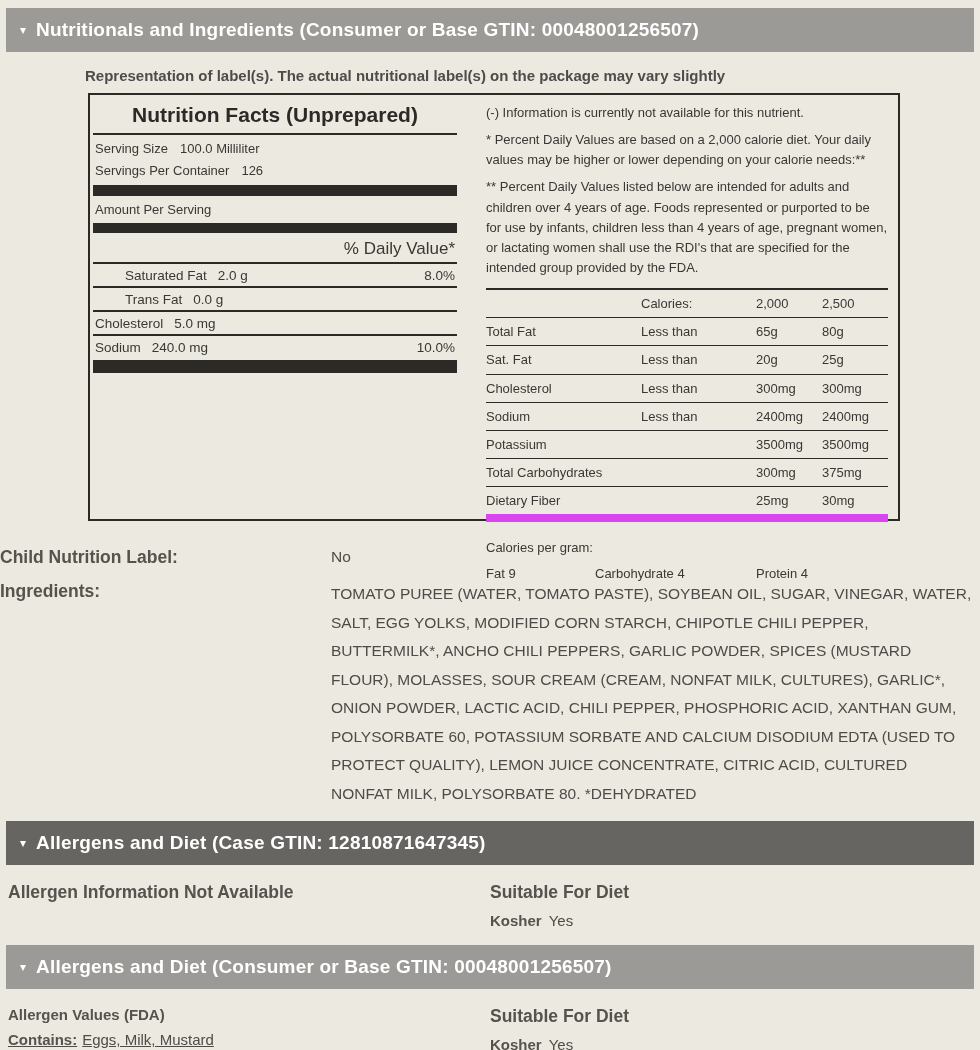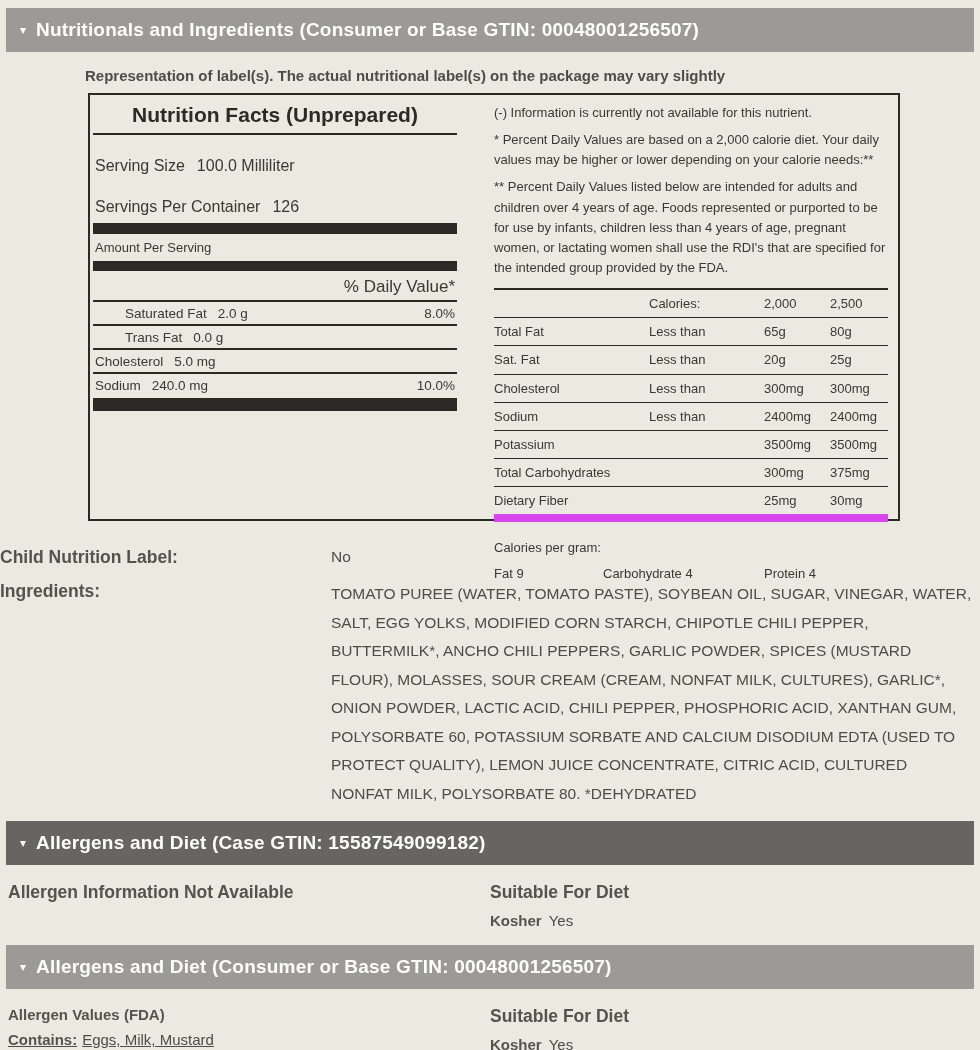--- a/index.html
+++ b/index.html
@@ -11,25 +11,25 @@
   .section-bar { height:44px; margin:0 6px; display:flex; align-items:center; padding:0 14px; }
   .section-bar.first { margin-top:8px; }
   .bar-medium { background:#9b9a97; }
   .bar-dark   { background:#676561; }
   .tri { color:#ffffff; font-size:12px; margin-right:10px; line-height:1; }
   .bar-title { color:#ffffff; font-size:19px; font-weight:bold; letter-spacing:.2px; }
 
   .note { margin:15px 0 0 85px; font-size:15px; font-weight:bold; color:#4e4c48; }
 
   
-  .label-box { margin:9px 0 16px 88px; width:812px; height:428px; border:2px solid #2b2a27; display:flex; color:#3a3834;gap:8px; }
+  .label-box { margin:9px 0 16px 88px; width:812px; height:428px; border:2px solid #2b2a27; display:flex; color:#3a3834; }
   .nf-left { width:370px; padding:0 3px; flex:none; }
   .nf-title { text-align:center; font-size:21px; font-weight:bold; color:#2b2a27; padding:8px 0 6px; }
   .nf-rule { border-top:2px solid #2b2a27; }
-  .nf-line { font-size:16px; padding:22px 2px 1px; }
+  .nf-line { font-size:13px; padding:6px 2px 1px; }
   .nf-line .val { margin-left:12px; }
   .nf-bar { height:11px; background:#2b2a27; margin-top:6px; }
   .nf-bar.thin { height:10px; margin-top:4px; }
   .nf-aps { font-size:13px; padding:6px 2px 2px; }
   .nf-dvh { font-size:17px; text-align:right; padding:6px 2px 3px; }
   .nf-row { display:flex; font-size:13.5px; padding:4px 2px 3px; border-top:2px solid #2b2a27; }
   .nf-row.indent .nf-n { padding-left:30px; }
   .nf-row .nf-a { margin-left:11px; }
   .nf-row .nf-dv { margin-left:auto; }
   .nf-bar.bottom { height:13px; margin-top:2px; }
@@ -199,21 +199,21 @@
       <div class="field-value single">No</div>
     </div>
     <div class="field-row">
       <div class="field-label">Ingredients:</div>
       <div class="field-value">TOMATO PUREE (WATER, TOMATO PASTE), SOYBEAN OIL, SUGAR, VINEGAR, WATER, SALT, EGG YOLKS, MODIFIED CORN STARCH, CHIPOTLE CHILI PEPPER, BUTTERMILK*, ANCHO CHILI PEPPERS, GARLIC POWDER, SPICES (MUSTARD FLOUR), MOLASSES, SOUR CREAM (CREAM, NONFAT MILK, CULTURES), GARLIC*, ONION POWDER, LACTIC ACID, CHILI PEPPER, PHOSPHORIC ACID, XANTHAN GUM, POLYSORBATE 60, POTASSIUM SORBATE AND CALCIUM DISODIUM EDTA (USED TO PROTECT QUALITY), LEMON JUICE CONCENTRATE, CITRIC ACID, CULTURED NONFAT MILK, POLYSORBATE 80. *DEHYDRATED</div>
     </div>
   </div>
 
   <div class="section-bar bar-dark bar-gap2">
     <span class="tri">▾</span>
-    <span class="bar-title">Allergens and Diet (Case GTIN: 15587549099182)</span>
+    <span class="bar-title">Allergens and Diet (Case GTIN: 12810871647345)</span>
   </div>
 
   <div class="two-col">
     <div class="col-left">
       <div class="h-big">Allergen Information Not Available</div>
     </div>
     <div class="col-right">
       <div class="h-big">Suitable For Diet</div>
       <div class="kv">
         <b>Kosher</b><span>Yes</span>

